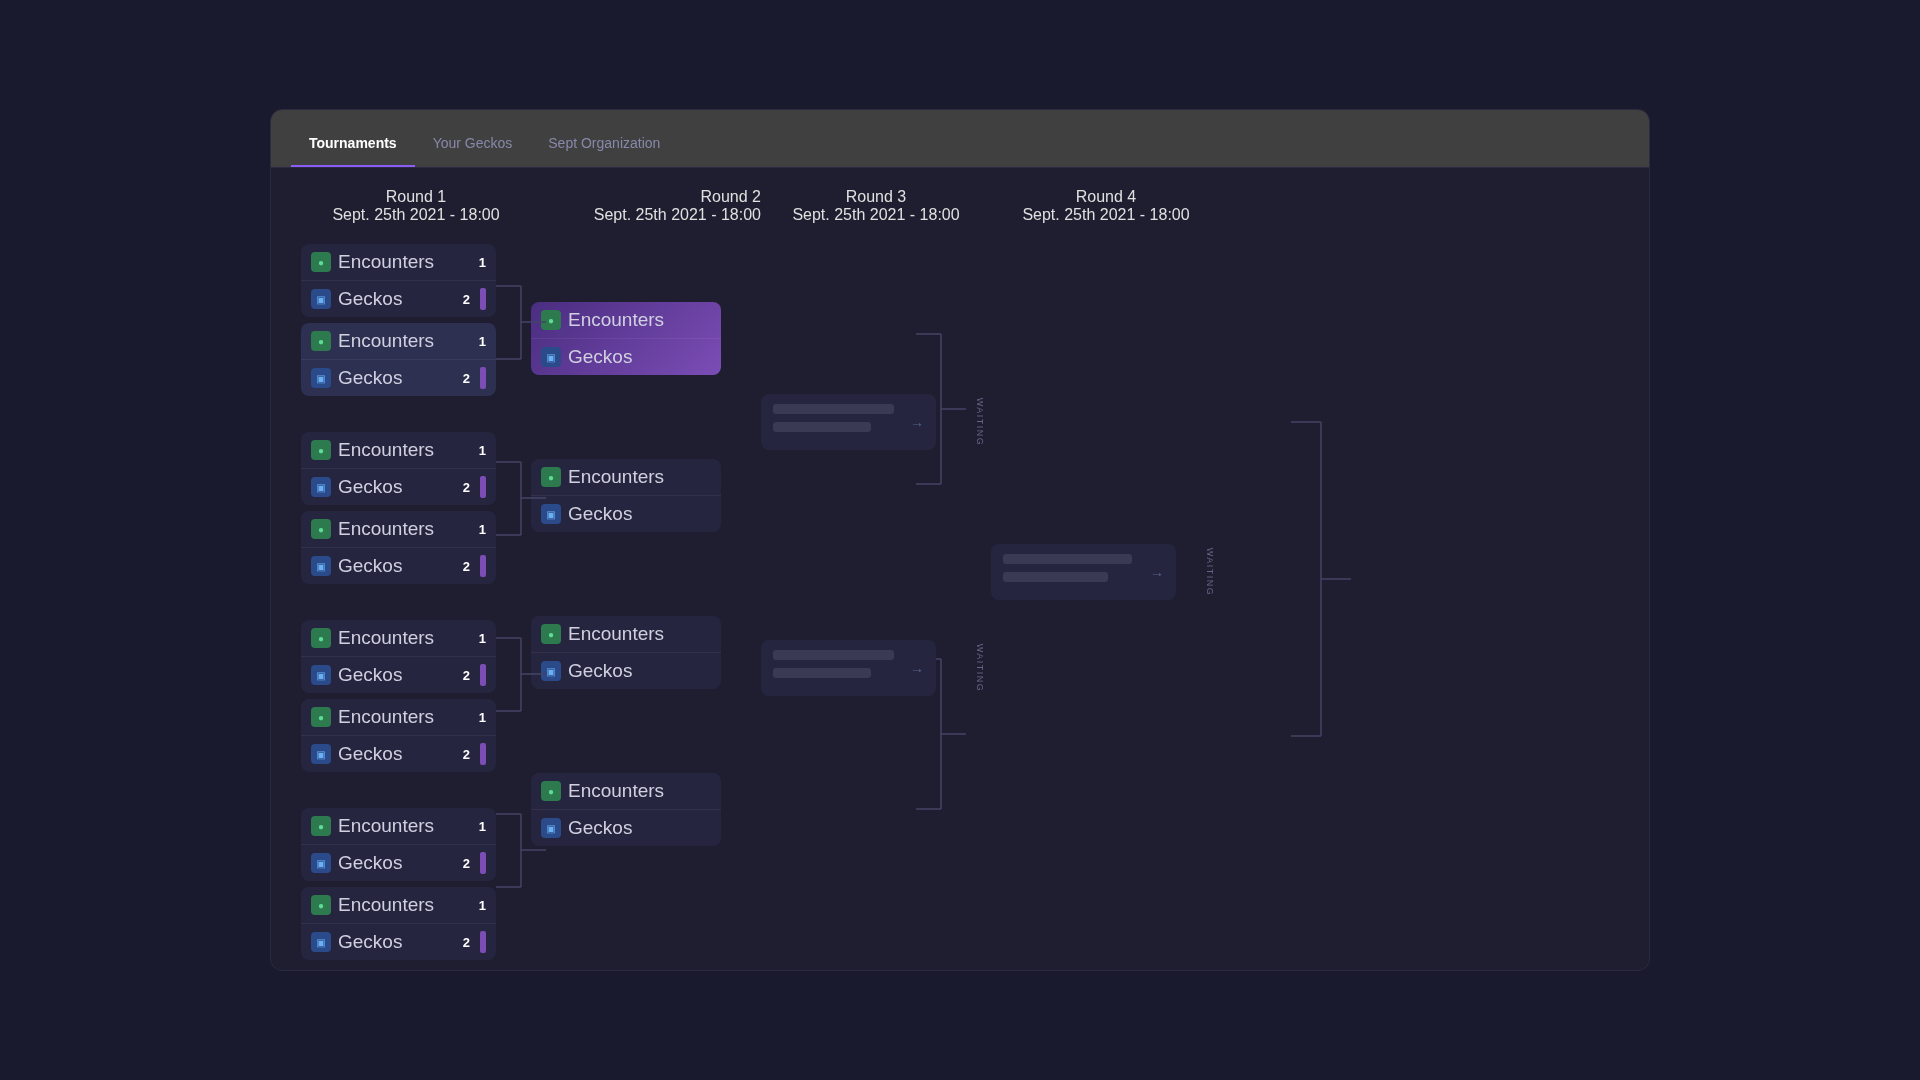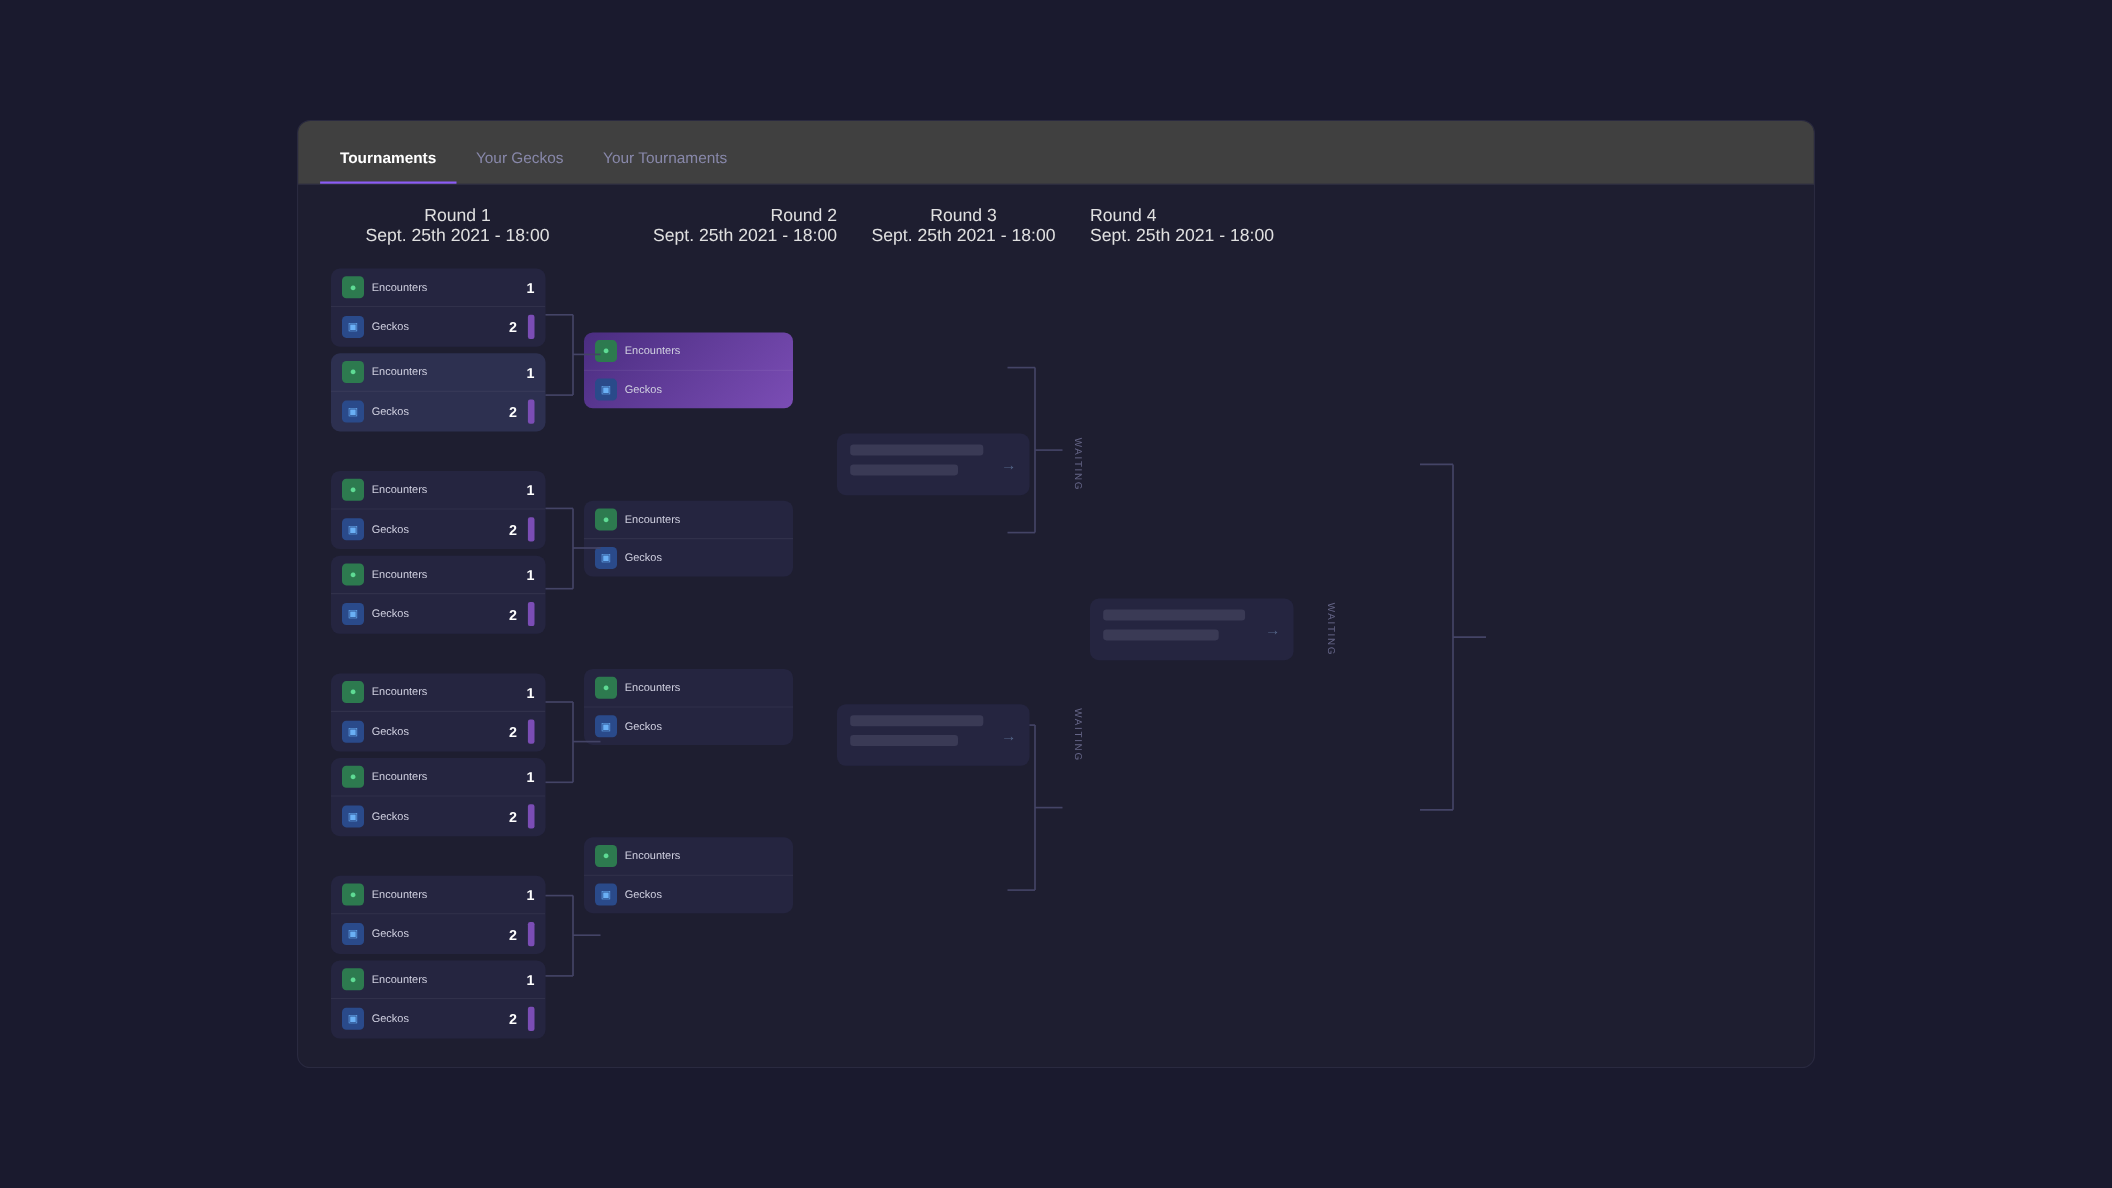--- a/index.html
+++ b/index.html
@@ -80,21 +80,21 @@
       display: flex;
       align-items: center;
       justify-content: center;
       font-size: 10px;
     }
     .icon-green { background: #2d7a4f; color: #5edb94; }
     .icon-blue  { background: #2a4a8a; color: #6ab0f5; }
     .match-row .team-name {
       flex: 1;
       color: #d0d0e0;
-      font-size: 10px;
+      font-size: 19px;
     }
     .match-row .score {
       font-weight: 700;
       color: #ffffff;
       font-size: 13px;
       min-width: 14px;
       text-align: right;
     }
     .match-row .arrow-badge {
       width: 6px;
@@ -129,39 +129,39 @@
     }
   </style>
 </head>
 <body>
 
 <div class="app-container">
 
   <nav class="nav-bar">
     <div class="nav-tab active">Tournaments</div>
     <div class="nav-tab">Your Geckos</div>
-    <div class="nav-tab">Your Tournaments</div>
+    <div class="nav-tab">Sept Organization</div>
   </nav>
 
   <div class="bracket-area">
 
     <div class="rounds-header">
       <div style="width:230px; text-align:center;">
         <div class="round-title">Round 1</div>
         <div class="round-date">Sept. 25th 2021 - 18:00</div>
       </div>
       <div style="width:230px; text-align:right;">
         <div class="round-title">Round 2</div>
         <div class="round-date">Sept. 25th 2021 - 18:00</div>
       </div>
       <div style="width:230px; text-align:center;">
         <div class="round-title">Round 3</div>
         <div class="round-date">Sept. 25th 2021 - 18:00</div>
       </div>
-      <div style="width:230px; ">
+      <div style="width:230px; text-align:center;">
         <div class="round-title">Round 4</div>
         <div class="round-date">Sept. 25th 2021 - 18:00</div>
       </div>
     </div>
 
     <div style="display:flex; position:relative; align-items:flex-start;">
 
       <div style="width:230px; flex-shrink:0;">
 
         <div style="margin-bottom:36px;">

